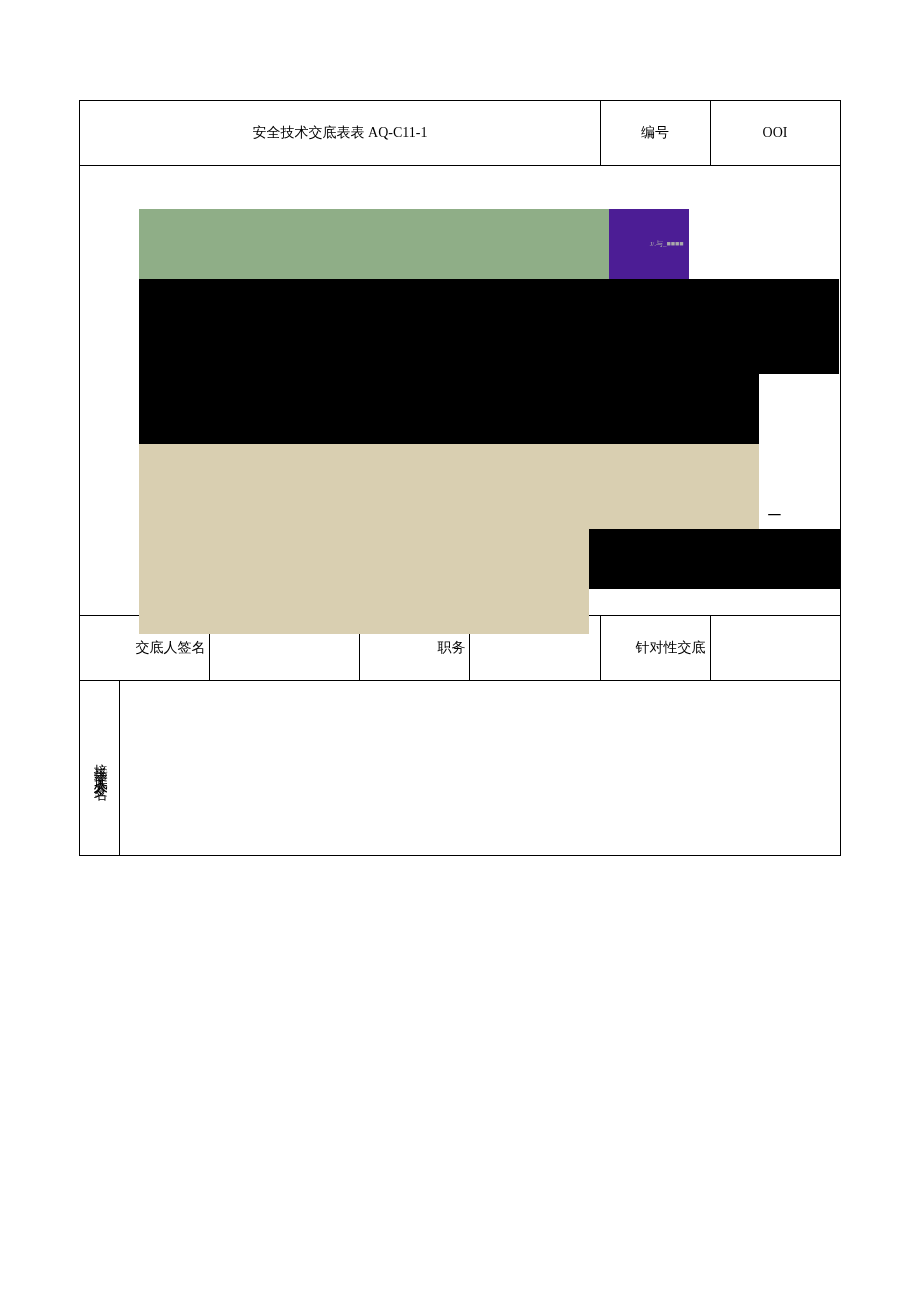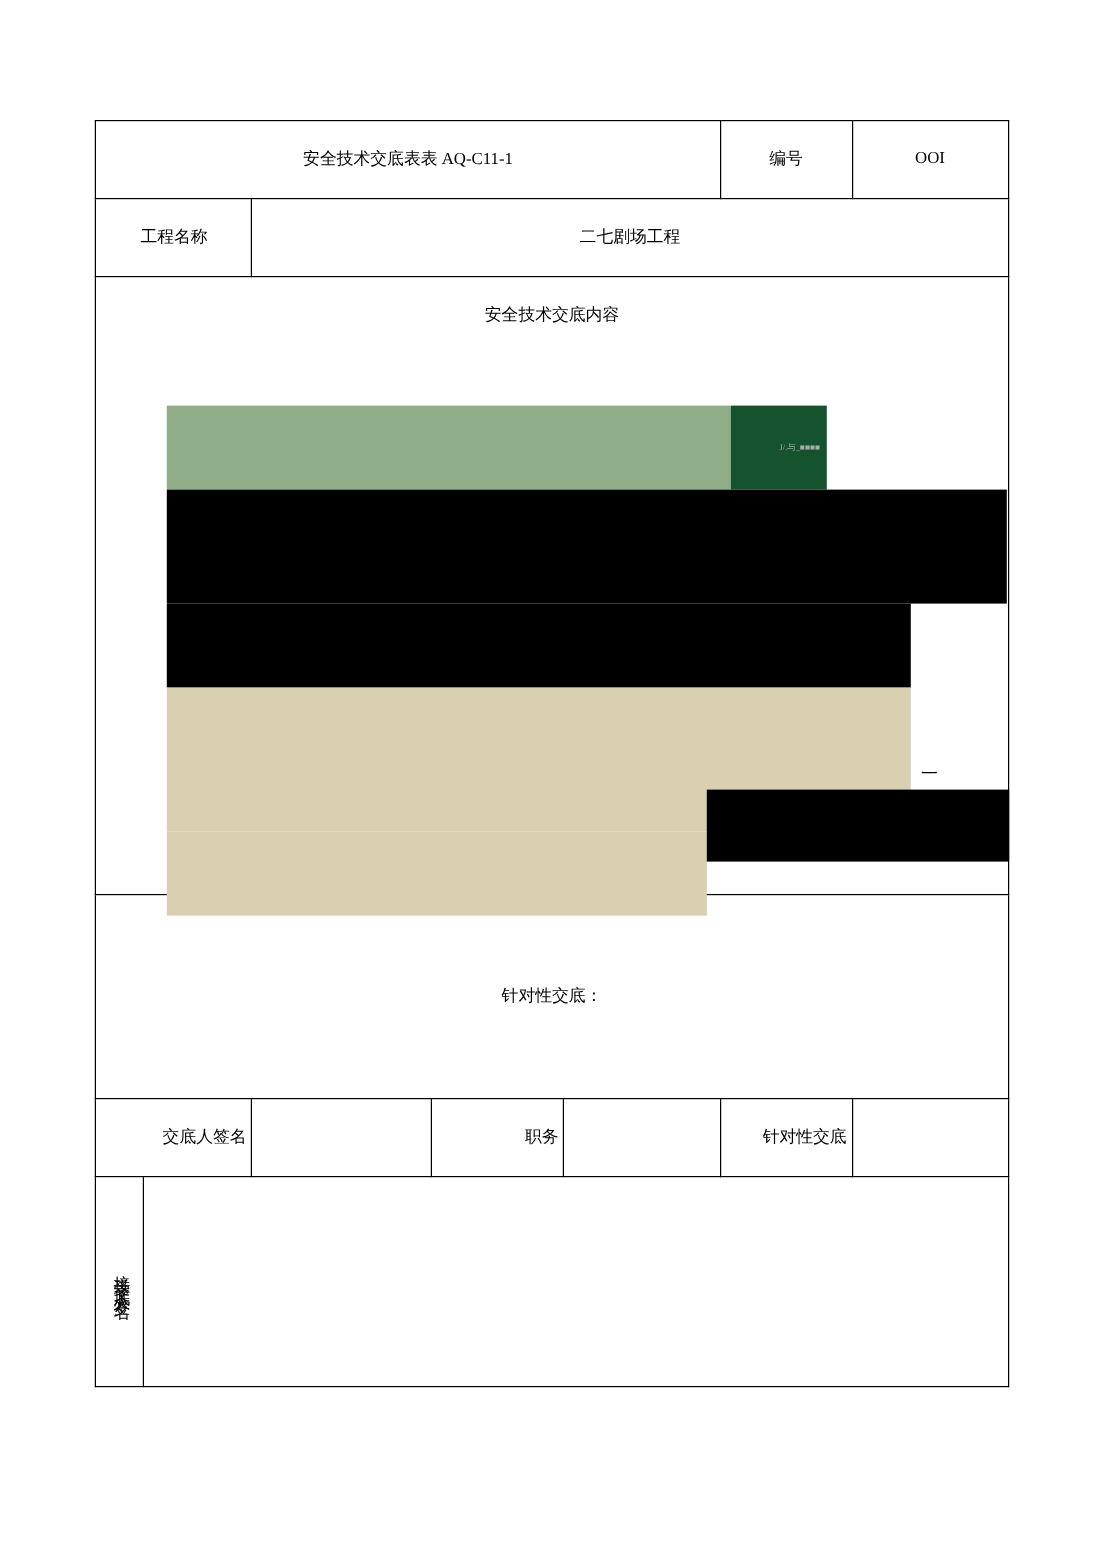--- a/index.html
+++ b/index.html
@@ -56,21 +56,21 @@
     .block-green {
       position: absolute;
       background: #8fae87;
       left: 55px;
       top: 20px;
       width: 470px;
       height: 70px;
     }
     .block-black-small {
       position: absolute;
-      background: #14532d;
+      background: #4c1d95;
       left: 525px;
       top: 20px;
       width: 80px;
       height: 70px;
       color: #aaa;
       font-size: 7px;
       display: flex;
       align-items: center;
       justify-content: flex-end;
       padding-right: 6px;
@@ -163,48 +163,38 @@
     <col style="width:130px">
   </colgroup>
 
   <tbody>
       <tr>
     <td colspan="5" class="title-cell">安全技术交底表表 AQ-C11-1</td>
     <td class="title-cell">编号</td>
     <td class="title-cell">OOI</td>
   </tr>
 
-  <tr class="row-std">
-    <td colspan="2">工程名称</td>
-    <td colspan="5">二七剧场工程</td>
-  </tr>
-
-
-  <tr>
-    <td colspan="7" class="content-header">安全技术交底内容</td>
-  </tr>
+
+
 
   <tr>
     <td colspan="7" class="content-body-cell">
       <div class="content-inner">
         <div class="block-green"></div>
         <div class="block-black-small">J/.与_■■■■</div>
         <div class="block-black-wide1"></div>
         <div class="block-black-wide2"></div>
         <div class="block-tan"></div>
         <div class="block-tan2"></div>
         <div class="dash-mark">一</div>
         <div class="block-black-right"></div>
       </div>
     </td>
   </tr>
 
-  <tr>
-    <td colspan="7" class="targeted-cell">针对性交底：</td>
-  </tr>
 
   <tr class="sign-row">
     <td colspan="2">交底人签名</td>
     <td></td>
     <td>职务</td>
     <td></td>
     <td>针对性交底</td>
     <td></td>
   </tr>
 

